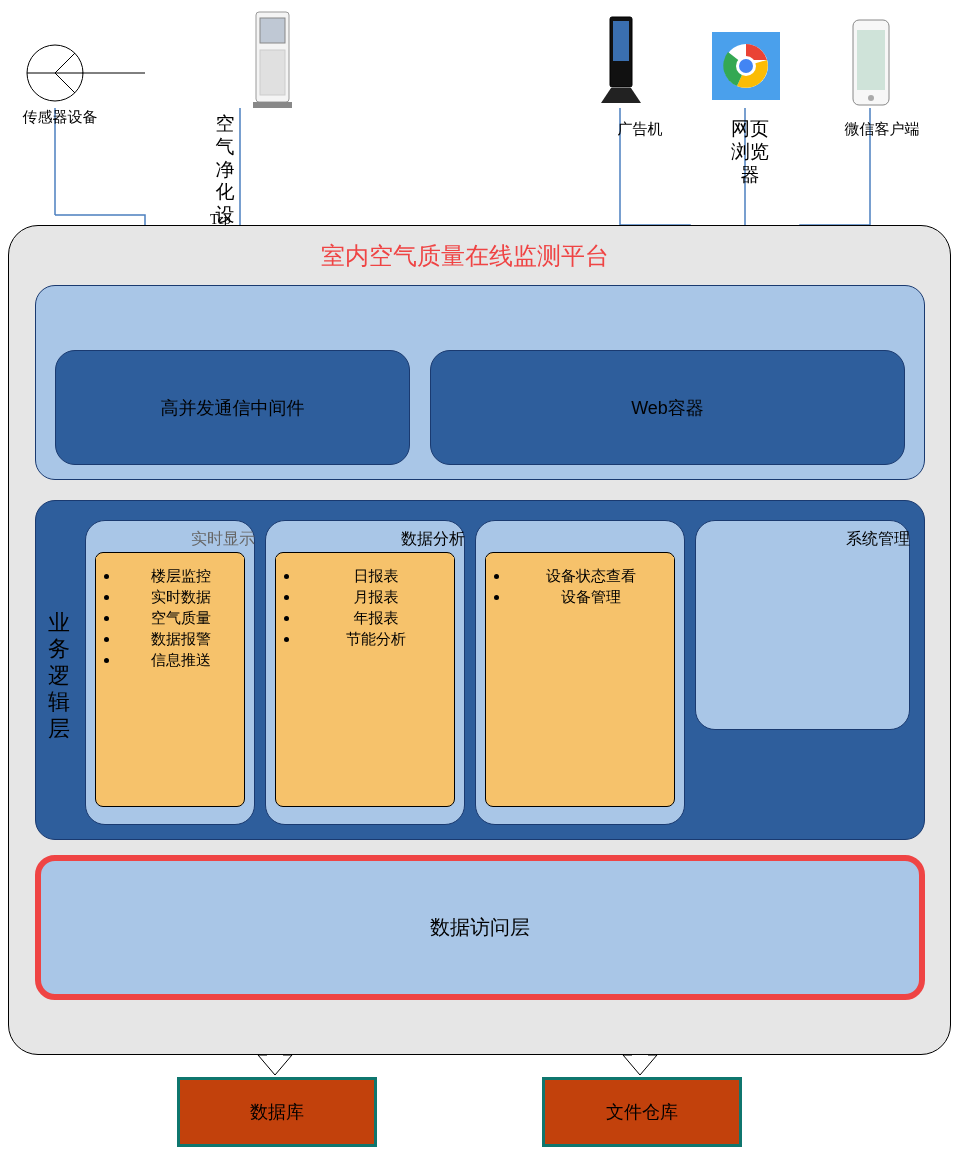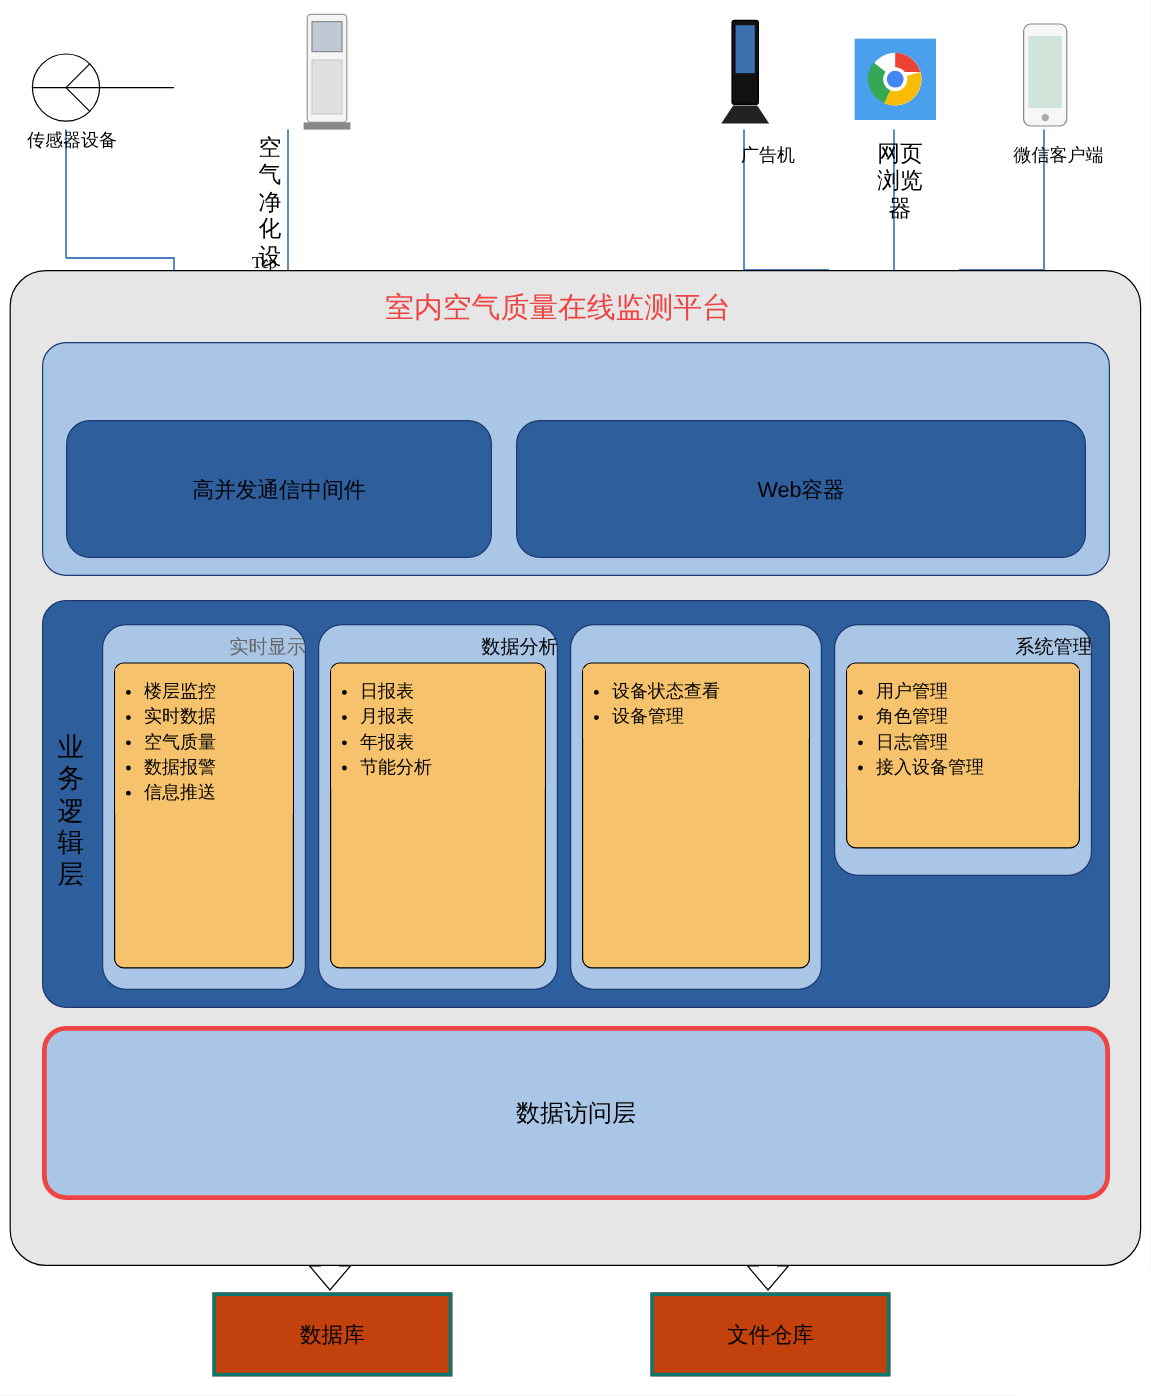--- a/index.html
+++ b/index.html
@@ -48,39 +48,40 @@
     display: flex;
     align-items: center;
     justify-content: center;
   }
 
   
   .yellow-card {
     background: #f6c26b;
     border: 1px solid #000;
     border-radius: 8px;
+    text-align: center;
   }
   .card-title {
     text-align: right;
     font-size: 16px;
     padding-top: 4px;
   }
   .card-body {
     background: #f6c26b;
     margin-top: 4px;
     padding: 6px 2px 6px 2px;
   }
   .card-body ul { margin: 4px 0 0 22px; padding: 0; font-size: 15px; }
   .card-body li { margin: 2px 0; }
   .vlabel2 { font-size:22px; width:22px; line-height:1.2; text-align:center;}
 
   
   .data-access {
     background: #a9c6e7;
-    border: 4px solid #ef4444;
+    border: 6px solid #ef4444;
     border-radius: 20px;
     font-size: 20px;
     display:flex; align-items:center; justify-content:center;
   }
 
   
   .db-box {
     border: 3px solid #0f766e;
     background: #c2410c;
     font-size: 18px;
@@ -226,30 +227,20 @@
   <div class="abs yellow-card" style="left:485px; top:552px; width:190px; height:255px">
     <div class="card-body">
         <ul>
       <li>设备状态查看</li>
       <li>设备管理</li>
     </ul>
       </div>
   </div>
 
   <div class="abs card-title" style="left:695px; top:525px; width:215px">系统管理</div>
-  <div class="abs yellow-card" style="left:705px; top:552px; width:195px; height:155px">
-    <div class="card-body">
-        <ul>
-      <li>用户管理</li>
-      <li>角色管理</li>
-      <li>日志管理</li>
-      <li>接入设备管理</li>
-    </ul>
-      </div>
-  </div>
 
   <div class="abs data-access" style="left:35px; top:855px; width:890px; height:145px">
     <span>数据访问层</span>
   </div>
 
   <div class="abs db-box" style="left:177px; top:1077px; width:200px; height:70px">
     <span>数据库</span>
   </div>
   <div class="abs db-box" style="left:542px; top:1077px; width:200px; height:70px">
     <span>文件仓库</span>

